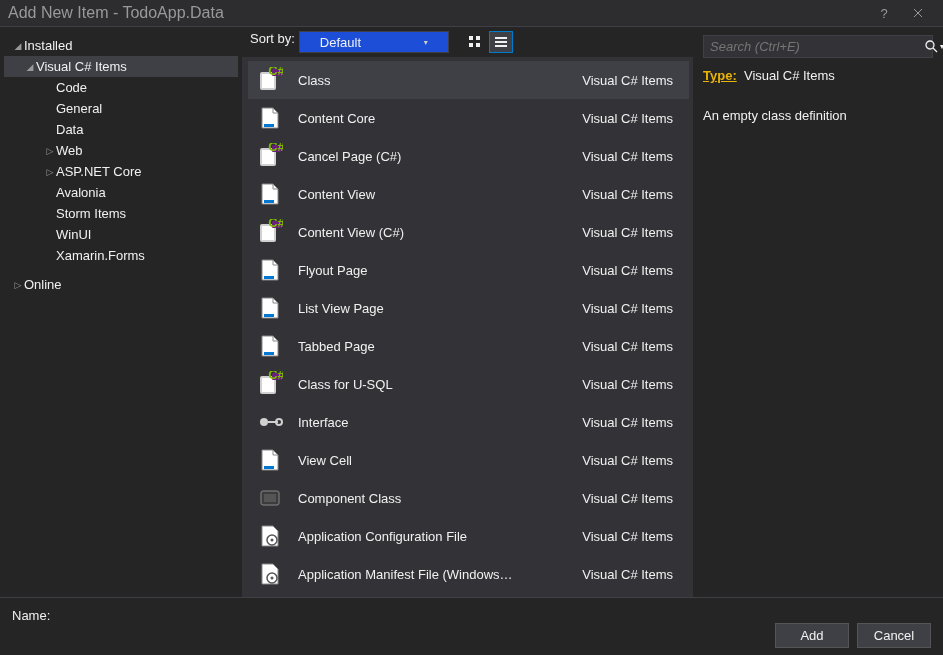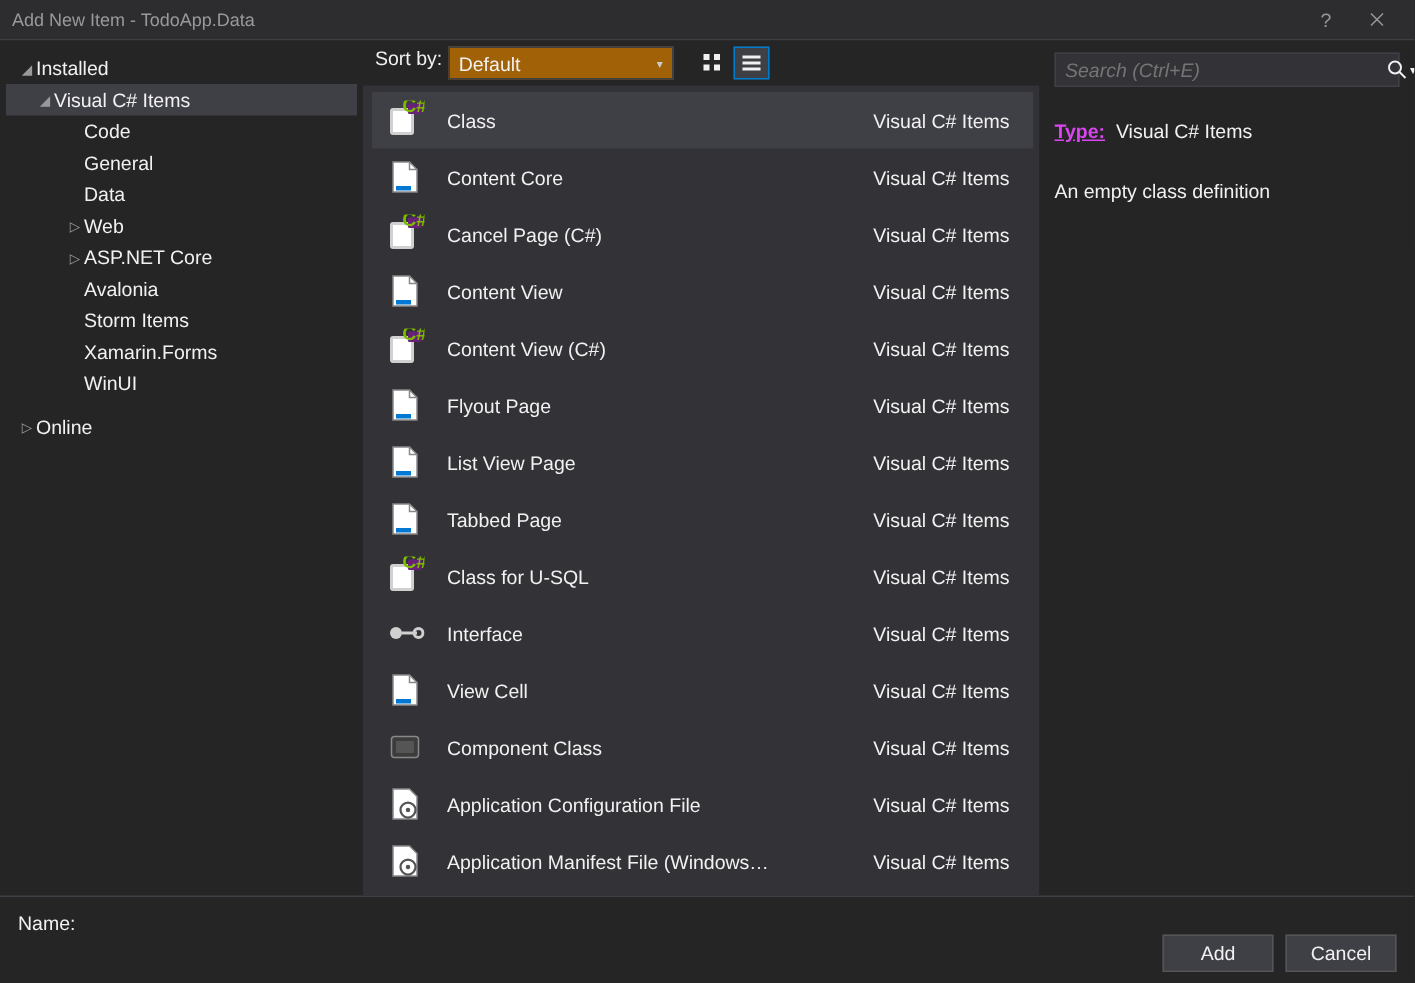--- a/index.html
+++ b/index.html
@@ -1,20 +1,20 @@
 <!DOCTYPE html>
 <html><head>
   <meta charset="utf-8">
   <style>
     * { margin: 0; padding: 0; box-sizing: border-box; font-family: "Segoe UI", sans-serif; font-size: 13px; }
     body { background: #2d2d30; color: #f1f1f1; width: 943px; height: 655px; overflow: hidden; display: flex; flex-direction: column; }
     
     
     .title-bar { height: 30px; background: #2d2d30; border-bottom: 1px solid #3f3f46; display: flex; align-items: center; padding: 0 8px; }
-    .title-bar-text { flex: 1; color: #999; font-size: 12px; }
+    .title-bar-text { flex: 1; color: #999; font-size: 16px; }
     .title-bar-controls { display: flex; gap: 0; }
     .title-btn { width: 34px; height: 26px; display: flex; align-items: center; justify-content: center; color: #999; cursor: pointer; }
     
     
     .content { flex: 1; display: flex; flex-direction: column; background: #252526; }
     
     
     .upper { flex: 1; display: flex; overflow: hidden; }
     
     
@@ -23,44 +23,44 @@
     .tree-item.selected { background: #3f3f46; }
     .tree-item .expander { width: 12px; display: inline-block; text-align: center; color: #999; font-size: 9px; }
     .indent-0 { padding-left: 8px; }
     .indent-1 { padding-left: 20px; }
     .indent-2 { padding-left: 40px; }
     
     
     .center-panel { flex: 1; background: #333337; display: flex; flex-direction: column; min-width: 0; }
     .center-toolbar { height: 30px; display: flex; padding: 4px 8px; gap: 4px; background: #252526; }
     .sort-label { color: #f1f1f1; }
-    .sort-dropdown { background: #a16207; border: 1px solid #3f3f46; color: #f1f1f1; padding: 2px 6px; width: 150px; display: flex; justify-content: space-between; align-items: center; }
+    .sort-dropdown { background: #1d4ed8; border: 1px solid #3f3f46; color: #f1f1f1; padding: 2px 20px; width: 150px; display: flex; justify-content: space-between; align-items: center; }
     .view-btns { display: flex; gap: 2px; margin-left: 10px; }
     .view-btn { width: 24px; height: 22px; border: 1px solid transparent; display: flex; align-items: center; justify-content: center; color: #f1f1f1; cursor: pointer; }
     .view-btn.active { border: 1px solid #007acc; background: #3f3f46; }
     
     .item-list { flex: 1; overflow-y: auto; background: #333337; margin: 4px 4px 4px 6px; position: relative; }
     .item-row { display: flex; align-items: center; height: 38px; padding: 2px 8px; cursor: pointer; }
     .item-row.selected { background: #3f3f46; }
     .item-icon { width: 28px; height: 28px; margin-right: 14px; display: flex; align-items: center; justify-content: center; flex-shrink: 0; }
     .item-label { flex: 1; color: #f1f1f1; }
     .item-category { color: #f1f1f1; padding-right: 8px; }
     
     
     .item-list::-webkit-scrollbar { width: 14px; }
     .item-list::-webkit-scrollbar-track { background: #3e3e42; }
     .item-list::-webkit-scrollbar-thumb { background: #686868; }
     
     
     .info-panel { width: 250px; background: #252526; padding: 8px 10px; display: flex; flex-direction: column; }
-    .search-box { background: #333337; border: 1px solid #3f3f46; display: flex; align-items: center; padding: 3px 6px; margin-bottom: 22px; gap: 37px; }
+    .search-box { background: #333337; border: 1px solid #3f3f46; display: flex; align-items: center; padding: 3px 6px; margin-bottom: 10px; gap: 37px; }
     .search-box input { background: transparent; border: none; color: #aaa; flex: 1; outline: none; font-style: italic; }
     .search-icon-holder { color: #f1f1f1; display: flex; align-items: center; gap: 2px; }
     .info-row { margin-bottom: 6px; }
-    .info-label { font-weight: bold; color: #d946ef; text-decoration: underline; }
+    .info-label { font-weight: bold; color: #eab308; text-decoration: underline; }
     .info-value { color: #f1f1f1; }
     .info-desc { color: #f1f1f1; margin-top: 19px; }
     
     
     .bottom { background: #252526; padding: 10px 12px 12px 12px; border-top: 1px solid #3f3f46; }
     .name-row { display: flex; align-items: center; margin-bottom: 0; }
     .name-label { width: 118px; color: #f1f1f1; }
     .name-input { flex: 1; max-width: 540px; background: #333337; border: 1px solid #3f3f46; color: #f1f1f1; padding: 3px 6px; outline: none; }
     .button-row { display: flex; justify-content: flex-end; gap: 8px; }
     .btn { background: #3f3f46; border: 1px solid #555; color: #f1f1f1; padding: 4px 0; width: 74px; text-align: center; cursor: pointer; }
@@ -119,25 +119,25 @@
           <div class="tree-item indent-2">
             <span class="expander"></span>
             <span>Avalonia</span>
           </div>
           <div class="tree-item indent-2">
             <span class="expander"></span>
             <span>Storm Items</span>
           </div>
           <div class="tree-item indent-2">
             <span class="expander"></span>
+            <span>WinUI</span>
+          </div>
+          <div class="tree-item indent-2">
+            <span class="expander"></span>
             <span>Xamarin.Forms</span>
-          </div>
-          <div class="tree-item indent-2">
-            <span class="expander"></span>
-            <span>WinUI</span>
           </div>
         </div>
       <div class="tree-item indent-0" style="margin-top:8px;">
         <span class="expander">▷</span>
         <span>Online</span>
       </div>
     </div>
 
     <div class="center-panel">
       <div class="center-toolbar">

